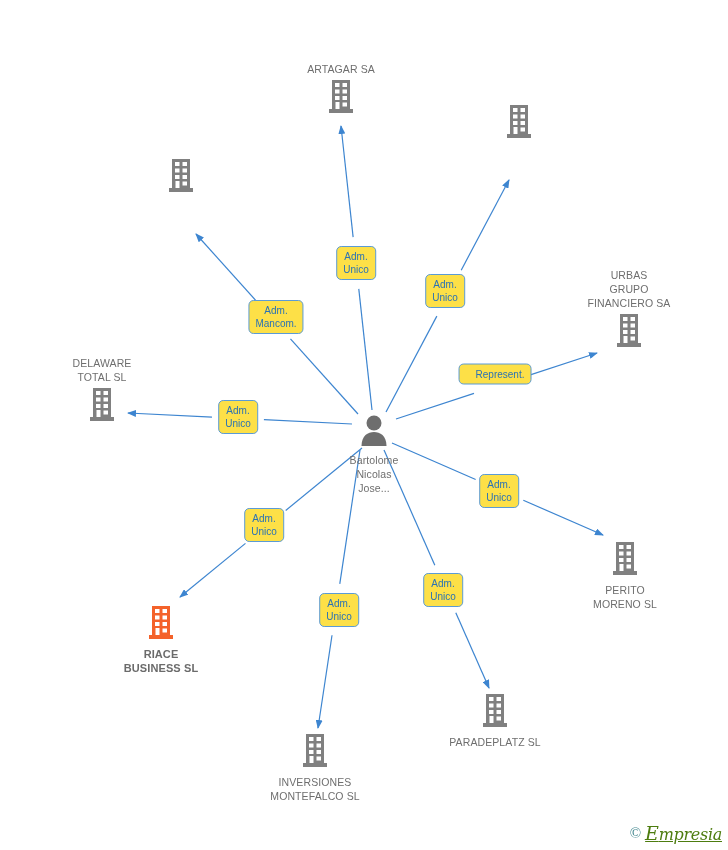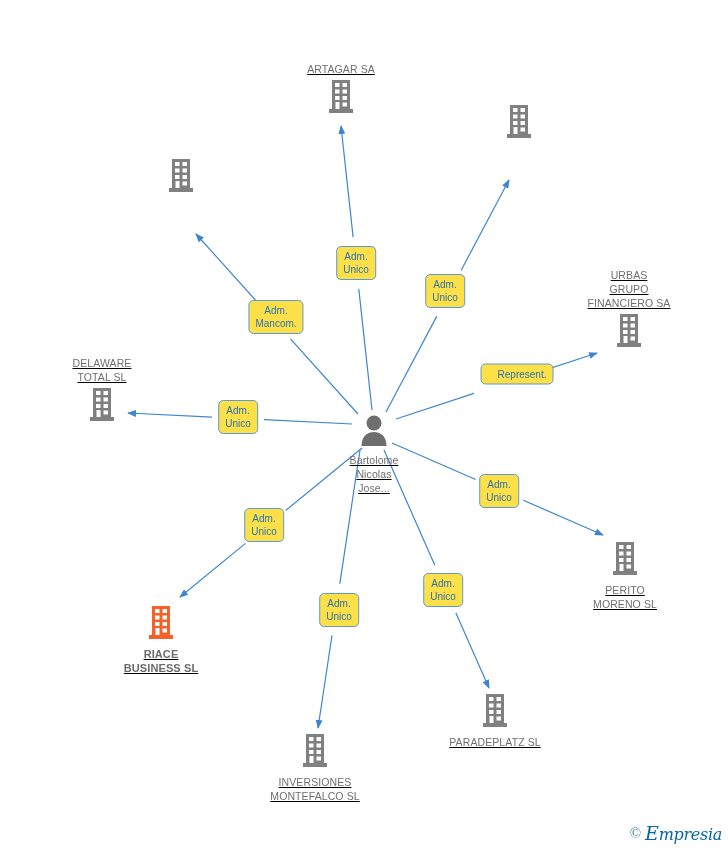--- a/index.html
+++ b/index.html
@@ -23,21 +23,20 @@
     top: 0;
     width: 728px;
     height: 850px;
     pointer-events: none;
   }
   .node {
     position: absolute;
     width: 150px;
     text-align: center;
     transform: translateX(-75px);
-    text-decoration: underline;
   }
   .node .ico {
     display: block;
     margin: 0 auto;
   }
   .node .caption {
     display: block;
     font-size: 10.5px;
     line-height: 14px;
     color: #6e6e6e;
@@ -79,22 +78,23 @@
   }
   .watermark .copy {
     font-size: 15px;
     color: #4a8c93;
     font-family: "Liberation Serif", serif;
   }
   .watermark .brand {
     font-family: "DejaVu Serif", serif;
     font-style: italic;
     font-size: 16px;
-    color: #0369a1;
+    color: #4d7c0f;
     letter-spacing: -0.3px;
+    text-decoration: underline;
   }
   .watermark .brand .cap {
     font-size: 19px;
   }
 </style>
 </head>
 <body>
 
 <div id="canvas">
 
@@ -303,21 +303,21 @@
 Nicolas
 Jose...</span>
   </div>
 
   <div class="edge-label" style="left:356px; top:263px;">Adm.
 Unico</div>
   <div class="edge-label" style="left:445px; top:291px;">Adm.
 Unico</div>
   <div class="edge-label" style="left:276px; top:317px;">Adm.
 Mancom.</div>
-  <div class="edge-label" style="left:517px; top:374px;padding-left:16px;">Represent.</div>
+  <div class="edge-label" style="left:495px; top:374px;padding-left:16px;">Represent.</div>
   <div class="edge-label" style="left:238px; top:417px;">Adm.
 Unico</div>
   <div class="edge-label" style="left:499px; top:491px;">Adm.
 Unico</div>
   <div class="edge-label" style="left:264px; top:525px;">Adm.
 Unico</div>
   <div class="edge-label" style="left:443px; top:590px;">Adm.
 Unico</div>
   <div class="edge-label" style="left:339px; top:610px;">Adm.
 Unico</div>

